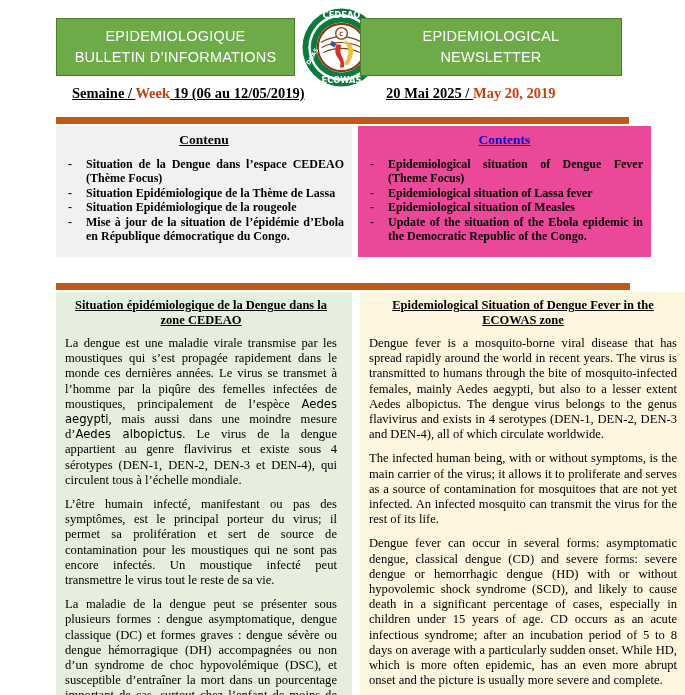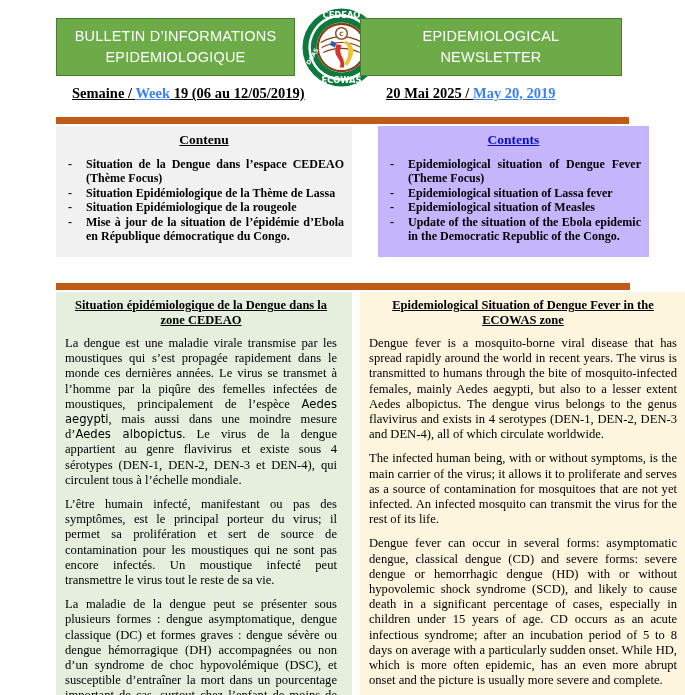--- a/index.html
+++ b/index.html
@@ -59,21 +59,21 @@
   .date-item {
     position: absolute;
     font-family: "Liberation Serif", serif;
     font-weight: bold;
     font-size: 14.5px;
     white-space: nowrap;
   }
   .date-fr { left: 72px; top: 0; }
   .date-en { left: 386px; top: 0; }
   .u { text-decoration: underline; }
-  .blue { color: #3b82f6; text-decoration: underline; }
+  .blue { color: #c2410c; }
 
   
   .orange-rule {
     position: absolute;
     left: 56px;
     width: 573px;
     height: 7px;
     background: #c05a17;
   }
   .rule-1 { top: 117px; }
@@ -88,21 +88,21 @@
     height: 136px;
   }
   .contents-box {
     position: absolute;
     top: 0;
     background: #d3d3d3;
     box-sizing: border-box;
     padding: 6px 8px 4px 8px;
   }
   .contents-fr { left: 56px; width: 296px; height: 131px; background: #f1f1f1; }
-  .contents-en { left: 358px; width: 271px; height: 131px; background: #c4b5fd; margin-left: 20px; }
+  .contents-en { left: 358px; width: 293px; height: 131px; background: #ec4899; }
 
   .contents-title {
     text-align: center;
     font-weight: bold;
     font-size: 13.5px;
     text-decoration: underline;
     margin-bottom: 9px;
   }
   .contents-title.en { color: #0b0bc8; }
 
@@ -166,22 +166,22 @@
   }
   .article-p:last-child { margin-bottom: 0; }
   .sci { font-family: "DejaVu Sans", sans-serif; font-style: normal; font-size: 11.6px; }
 </style>
 </head>
 <body>
 
 <div class="header-row">
 
   <div class="banner banner-fr">
+    <span>EPIDEMIOLOGIQUE</span>
     <span>BULLETIN D’INFORMATIONS</span>
-    <span>EPIDEMIOLOGIQUE</span>
   </div>
 
   <div class="logo-wrap">
     <svg viewBox="0 0 100 100" width="83" height="83">
       <circle cx="50" cy="50" r="49" fill="#ffffff"></circle>
       <circle cx="50" cy="50" r="47" fill="#0c7a3e"></circle>
       <circle cx="50" cy="50" r="40" fill="#ffffff"></circle>
       <circle cx="50" cy="50" r="37" fill="#0c7a3e"></circle>
       <circle cx="50" cy="50" r="30" fill="#ffffff"></circle>
       <circle cx="50" cy="50" r="28.5" fill="none" stroke="#8a3b12" stroke-width="2.5"></circle>

